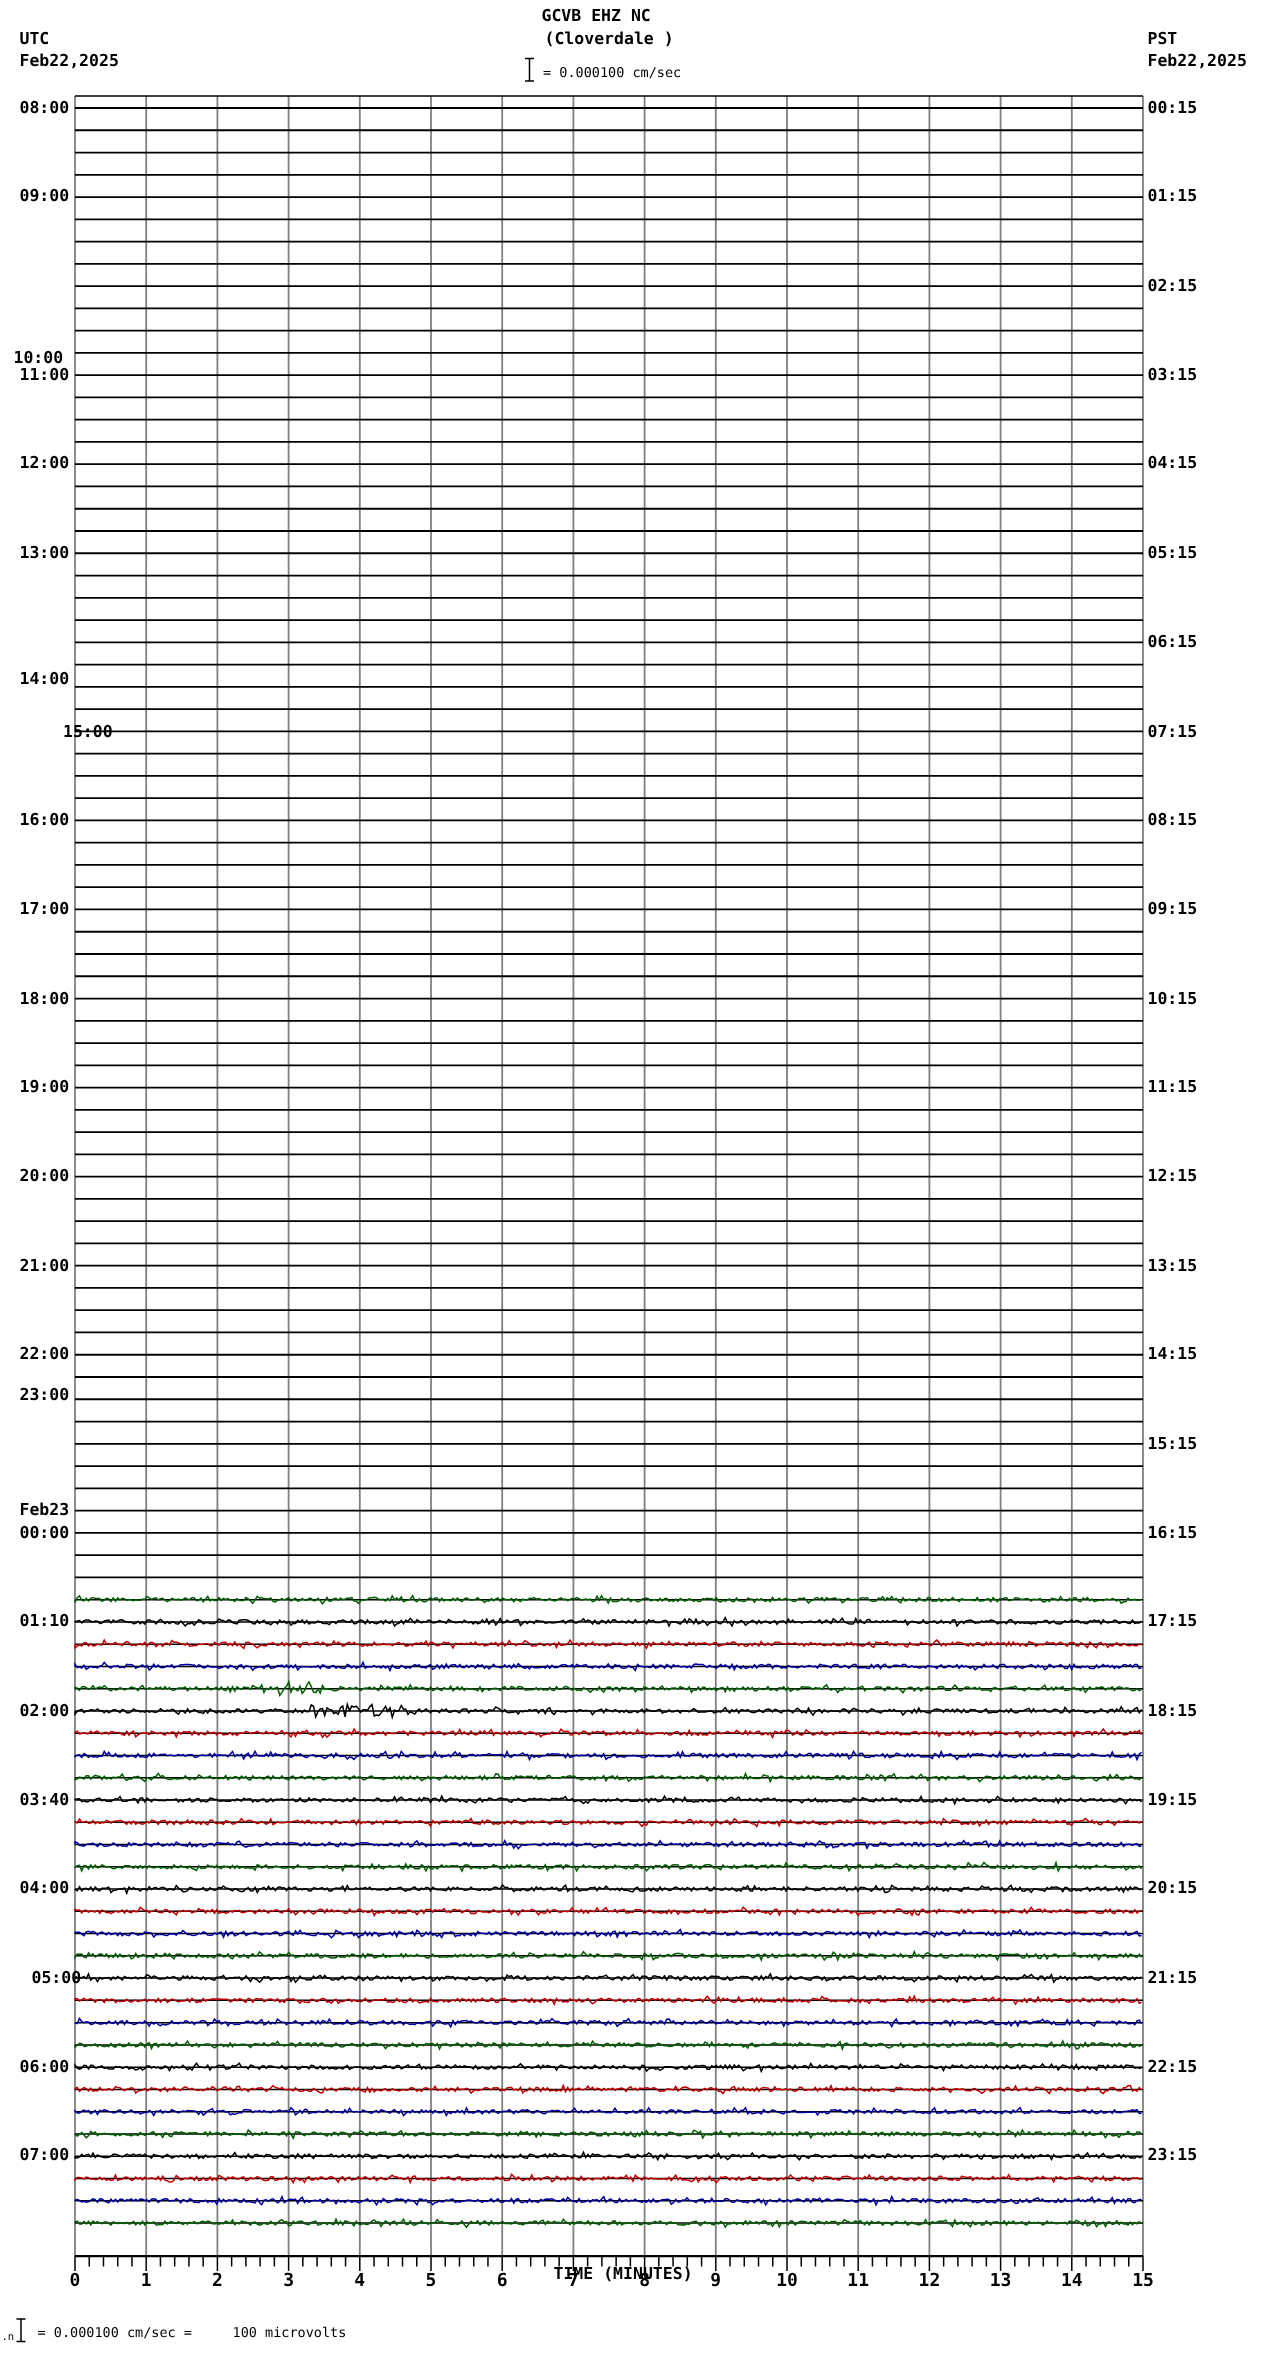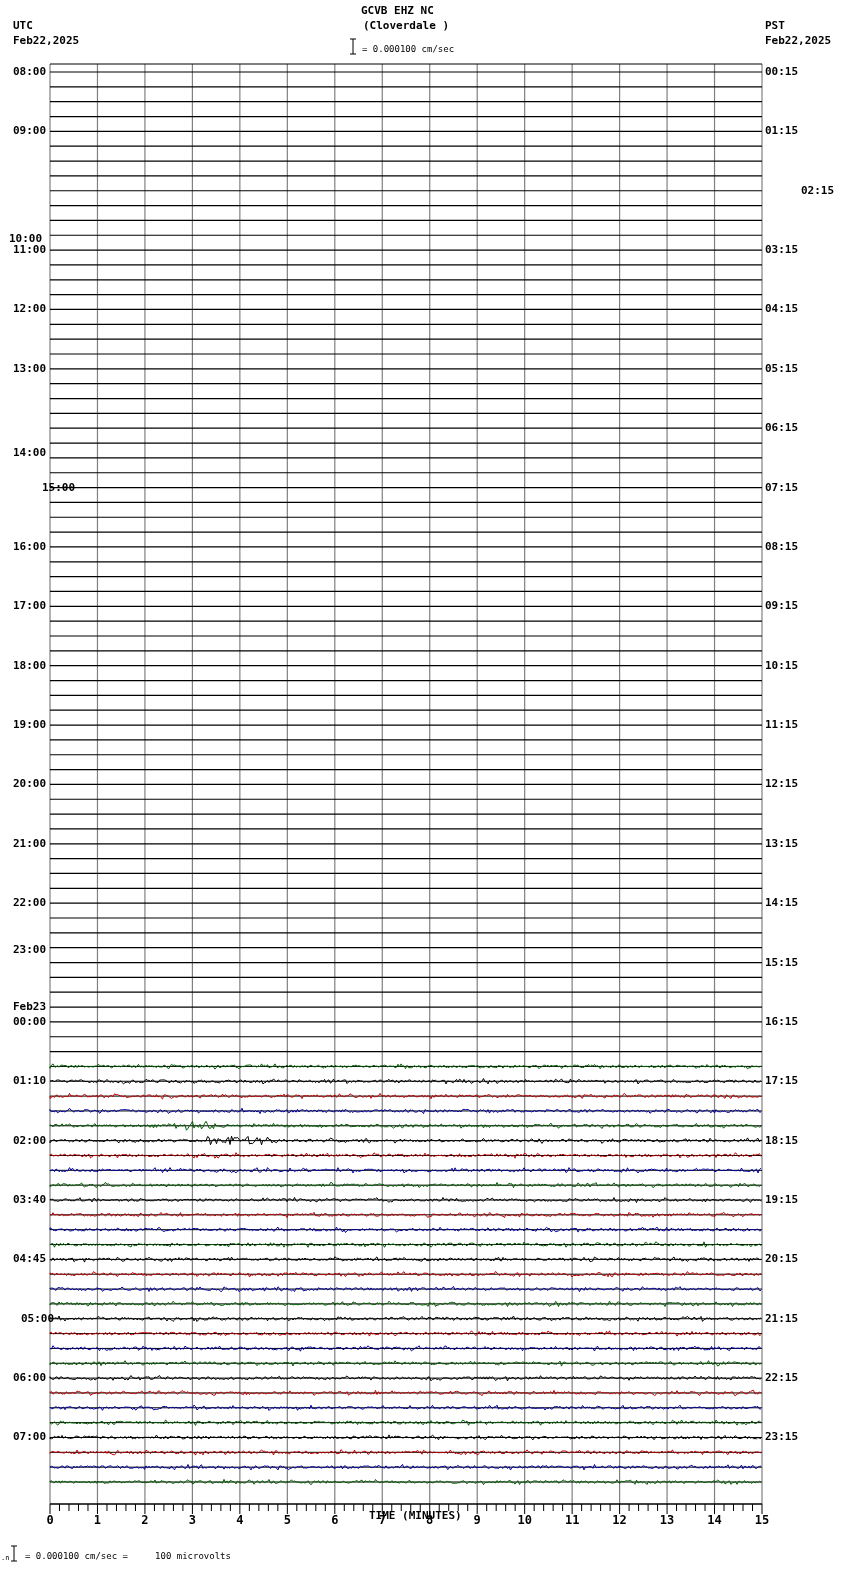--- a/index.html
+++ b/index.html
@@ -271,33 +271,33 @@
     <div class="txt" style="left: 13px; top: 362.842px;">13:00</div>
     <div class="txt" style="left: 13px; top: 422.211px; margin-top: 25px;">14:00</div>
     <div class="txt" style="left: 13px; top: 481.579px; margin-left: 29px;">15:00</div>
     <div class="txt" style="left: 13px; top: 540.947px;">16:00</div>
     <div class="txt" style="left: 13px; top: 600.316px; text-align: center;">17:00</div>
     <div class="txt" style="left: 13px; top: 659.684px;">18:00</div>
     <div class="txt" style="left: 13px; top: 719.053px;">19:00</div>
     <div class="txt" style="left: 13px; top: 778.421px;">20:00</div>
     <div class="txt" style="left: 13px; top: 837.789px;">21:00</div>
     <div class="txt" style="left: 13px; top: 897.158px;">22:00</div>
-    <div class="txt" style="left: 13px; top: 944px;">23:00</div>
+    <div class="txt" style="left: 13px; top: 924px;">23:00</div>
     <div class="txt" style="left: 13px; top: 1015.89px;">00:00</div>
     <div class="txt" style="left: 13px; top: 1000.89px;">Feb23</div>
     <div class="txt" style="left: 13px; top: 1075.26px;">01:10</div>
     <div class="txt" style="left: 13px; top: 1134.63px;">02:00</div>
     <div class="txt" style="left: 13px; top: 1194px;">03:40</div>
-    <div class="txt" style="left: 13px; top: 1253.37px;">04:45</div>
+    <div class="txt" style="left: 13px; top: 1253.37px;">04:00</div>
     <div class="txt" style="left: 21px; top: 1312.74px;">05:00</div>
     <div class="txt" style="left: 13px; top: 1372.11px;">06:00</div>
     <div class="txt" style="left: 13px; top: 1431.47px;">07:00</div>
     <div class="txt" style="left: 765px; top: 66px;">00:15</div>
     <div class="txt" style="left: 765px; top: 125.368px;">01:15</div>
-    <div class="txt" style="left: 765px; top: 184.737px; margin-left: 36px;">02:15</div>
+    <div class="txt" style="left: 765px; top: 184.737px;">02:15</div>
     <div class="txt" style="left: 765px; top: 244.105px;">03:15</div>
     <div class="txt" style="left: 765px; top: 303.474px;">04:15</div>
     <div class="txt" style="left: 765px; top: 362.842px;">05:15</div>
     <div class="txt" style="left: 765px; top: 422.211px;">06:15</div>
     <div class="txt" style="left: 765px; top: 481.579px;">07:15</div>
     <div class="txt" style="left: 765px; top: 540.947px;">08:15</div>
     <div class="txt" style="left: 765px; top: 600.316px;">09:15</div>
     <div class="txt" style="left: 765px; top: 659.684px;">10:15</div>
     <div class="txt" style="left: 765px; top: 719.053px;">11:15</div>
     <div class="txt" style="left: 765px; top: 778.421px;">12:15</div>

